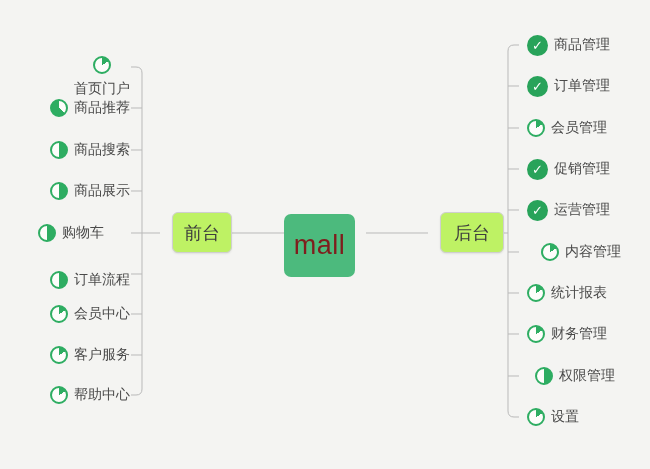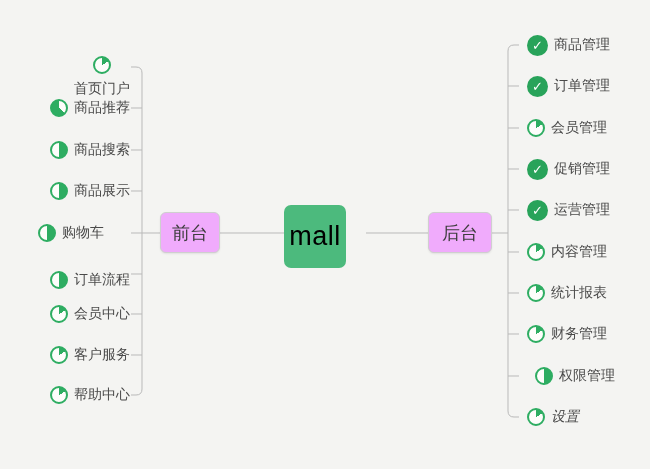--- a/index.html
+++ b/index.html
@@ -35,37 +35,38 @@
     stroke-width: 1;
   }
   .node {
     position: absolute;
     display: flex;
     align-items: center;
     justify-content: center;
     cursor: default;
   }
   #root-node {
-    left: 284px; top: 205px;
-    width: 62px; height: 63px;
+    left: 284px; top: 214px;
+    width: 71px; height: 63px;
     background: var(--node-green);
     border-radius: 7px;
-    color: #000000;
+    color: #7f1d1d;
     font-size: 27px;
     letter-spacing: 0.5px;
   }
   .branch-node {
     top: 212px;
     height: 41px;
-    background: #f0abfc;
+    background: #bef264;
     border: 1px solid var(--node-border);
     border-radius: 6px;
     color: #3d3d3d;
     font-size: 18px;
     box-shadow: 0 1px 2px rgba(0,0,0,0.08);
+    margin-left: 12px;
   }
   #front-node { left: 160px; width: 60px; }
   #back-node  { left: 428px; width: 64px; }
   .topic-item {
     position: absolute;
     height: 22px;
     display: flex;
     align-items: center;
     gap: 6px;
     white-space: nowrap;
@@ -184,33 +185,33 @@
       <span class="item-label">会员管理</span>
     </div>
     <div class="topic-item" style="top: 158px; left: 527px;">
       <span class="icon icon-check">✓</span>
       <span class="item-label">促销管理</span>
     </div>
     <div class="topic-item" style="top: 199px; left: 527px;">
       <span class="icon icon-check">✓</span>
       <span class="item-label">运营管理</span>
     </div>
-    <div class="topic-item" style="top: 241px; left: 527px;">
+    <div class="topic-item" style="top: 241px; left: 541px;">
       <span class="icon icon-pie-eighth"></span>
       <span class="item-label">内容管理</span>
     </div>
     <div class="topic-item" style="top: 282px; left: 527px;">
       <span class="icon icon-pie-eighth"></span>
       <span class="item-label">统计报表</span>
     </div>
     <div class="topic-item" style="top: 323px; left: 527px;">
       <span class="icon icon-pie-eighth"></span>
       <span class="item-label">财务管理</span>
     </div>
     <div class="topic-item" style="top: 365px; left: 535px;">
       <span class="icon icon-pie-half"></span>
       <span class="item-label">权限管理</span>
     </div>
-    <div class="topic-item" style="top: 406px; left: 527px; font-style: italic;">
+    <div class="topic-item" style="top: 406px; left: 527px;">
       <span class="icon icon-pie-eighth"></span>
       <span class="item-label">设置</span>
     </div>
   </div>
 
 </body></html>

